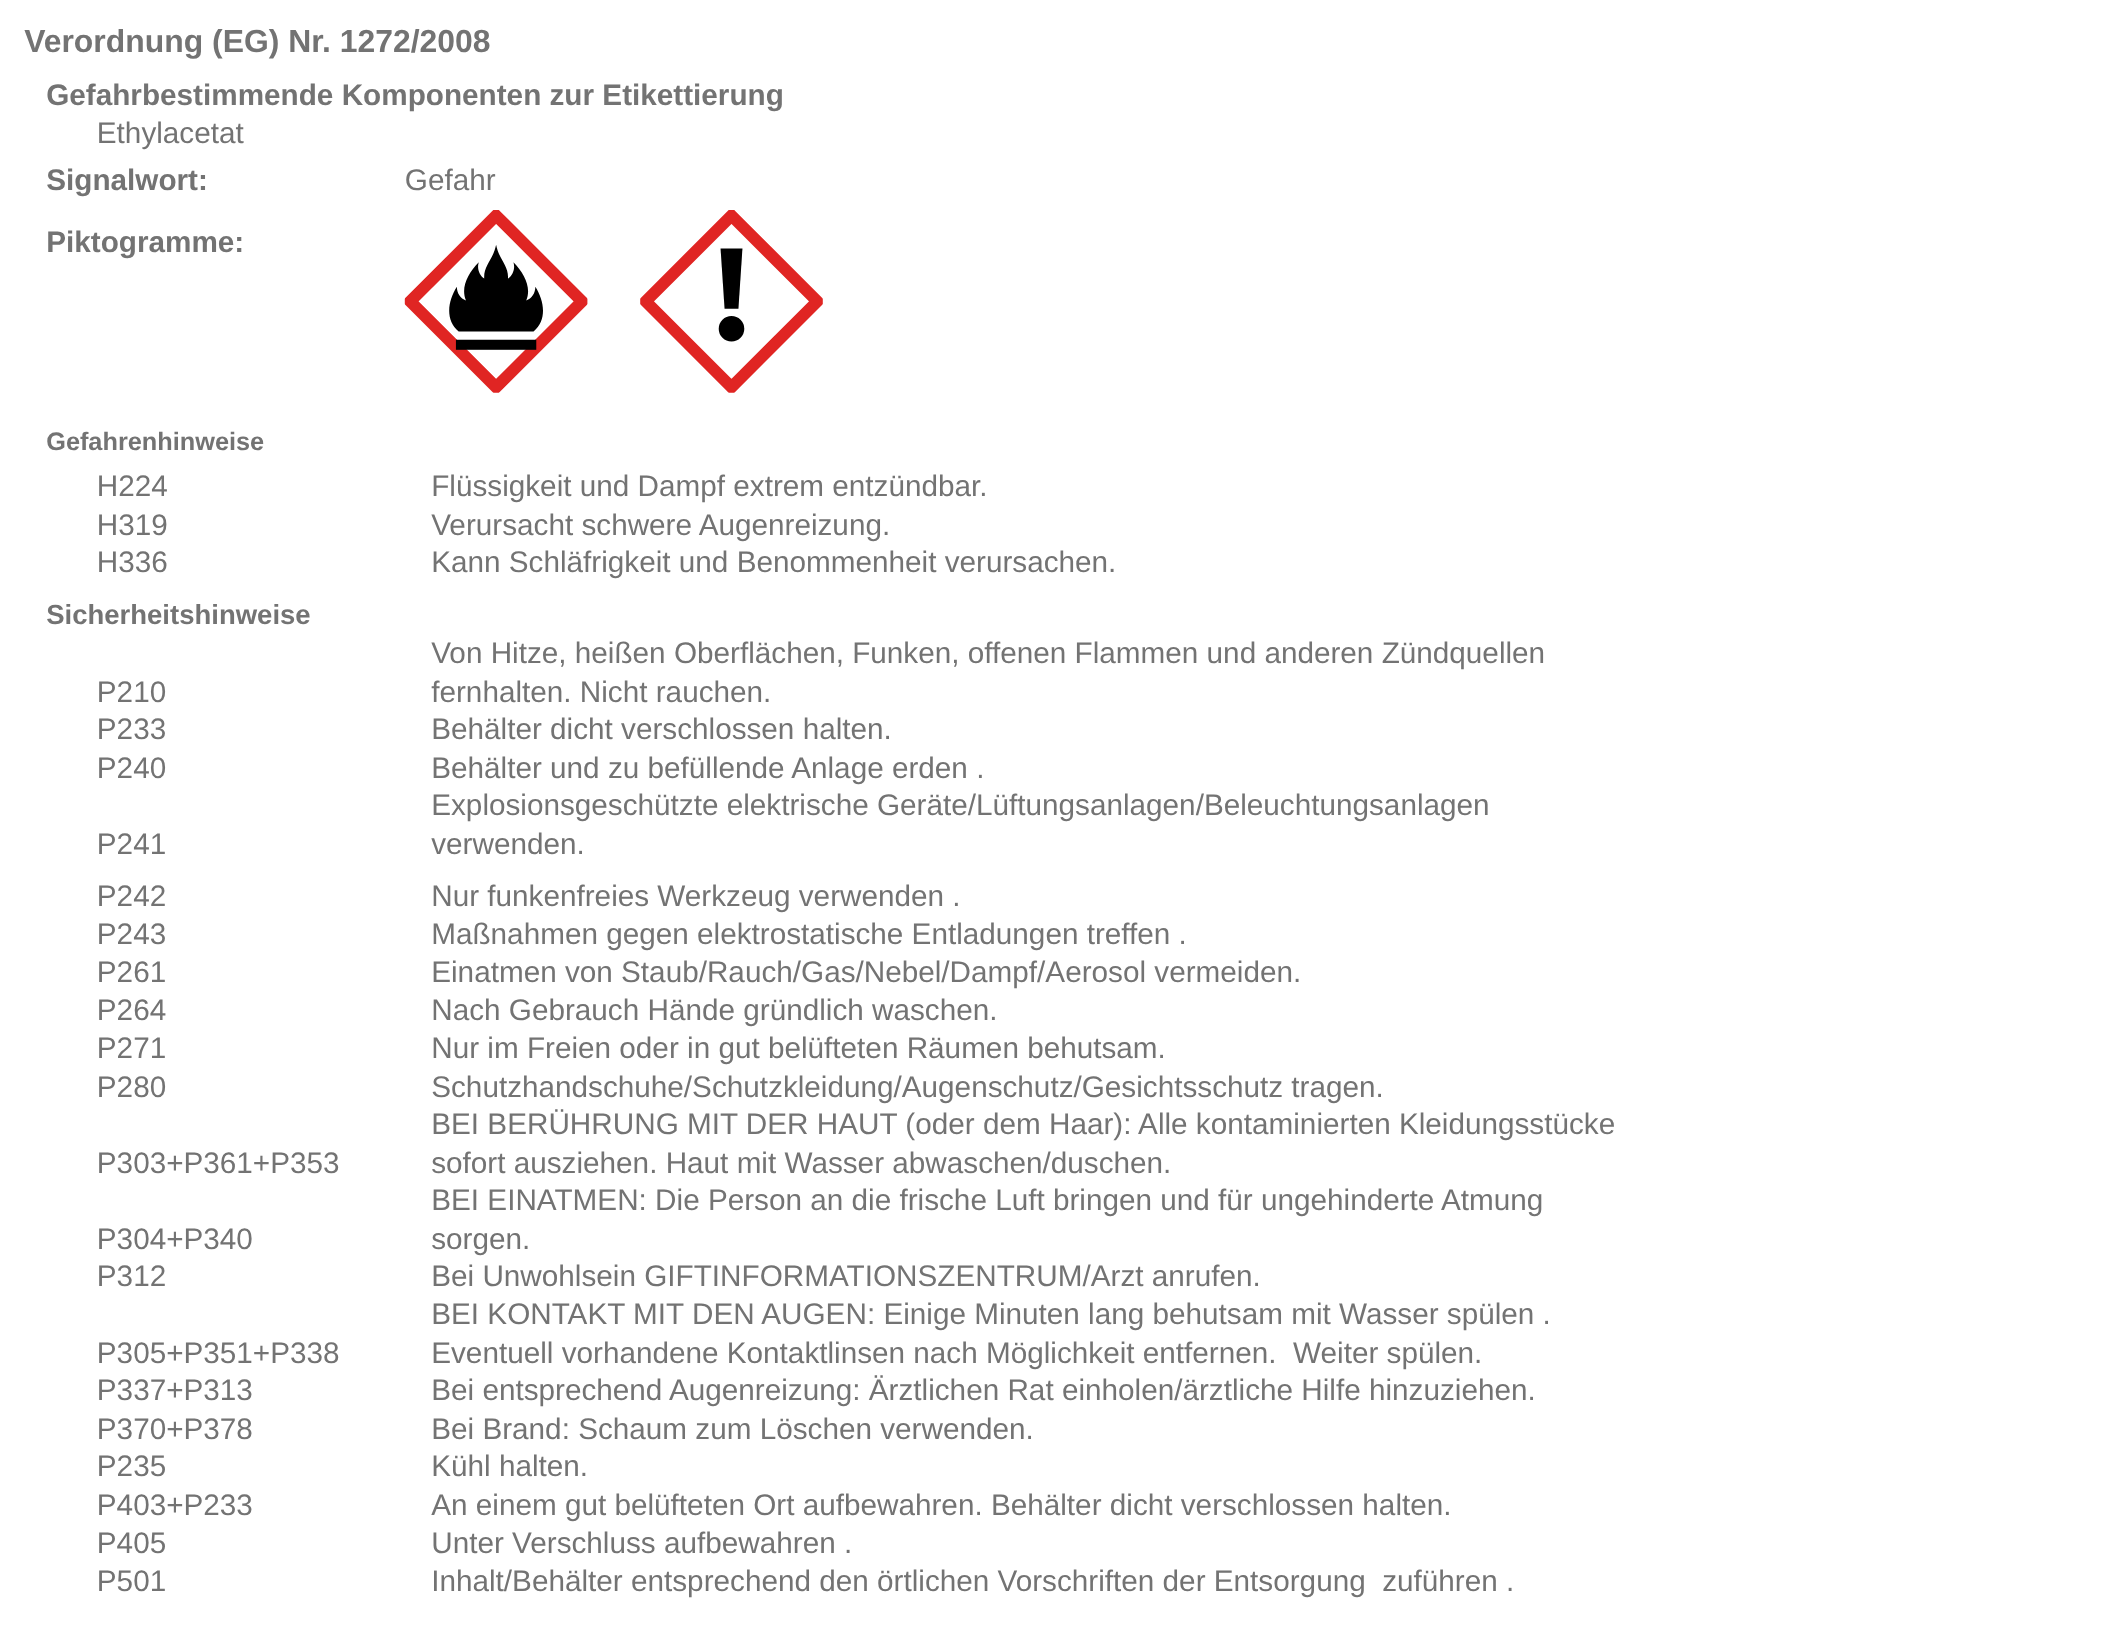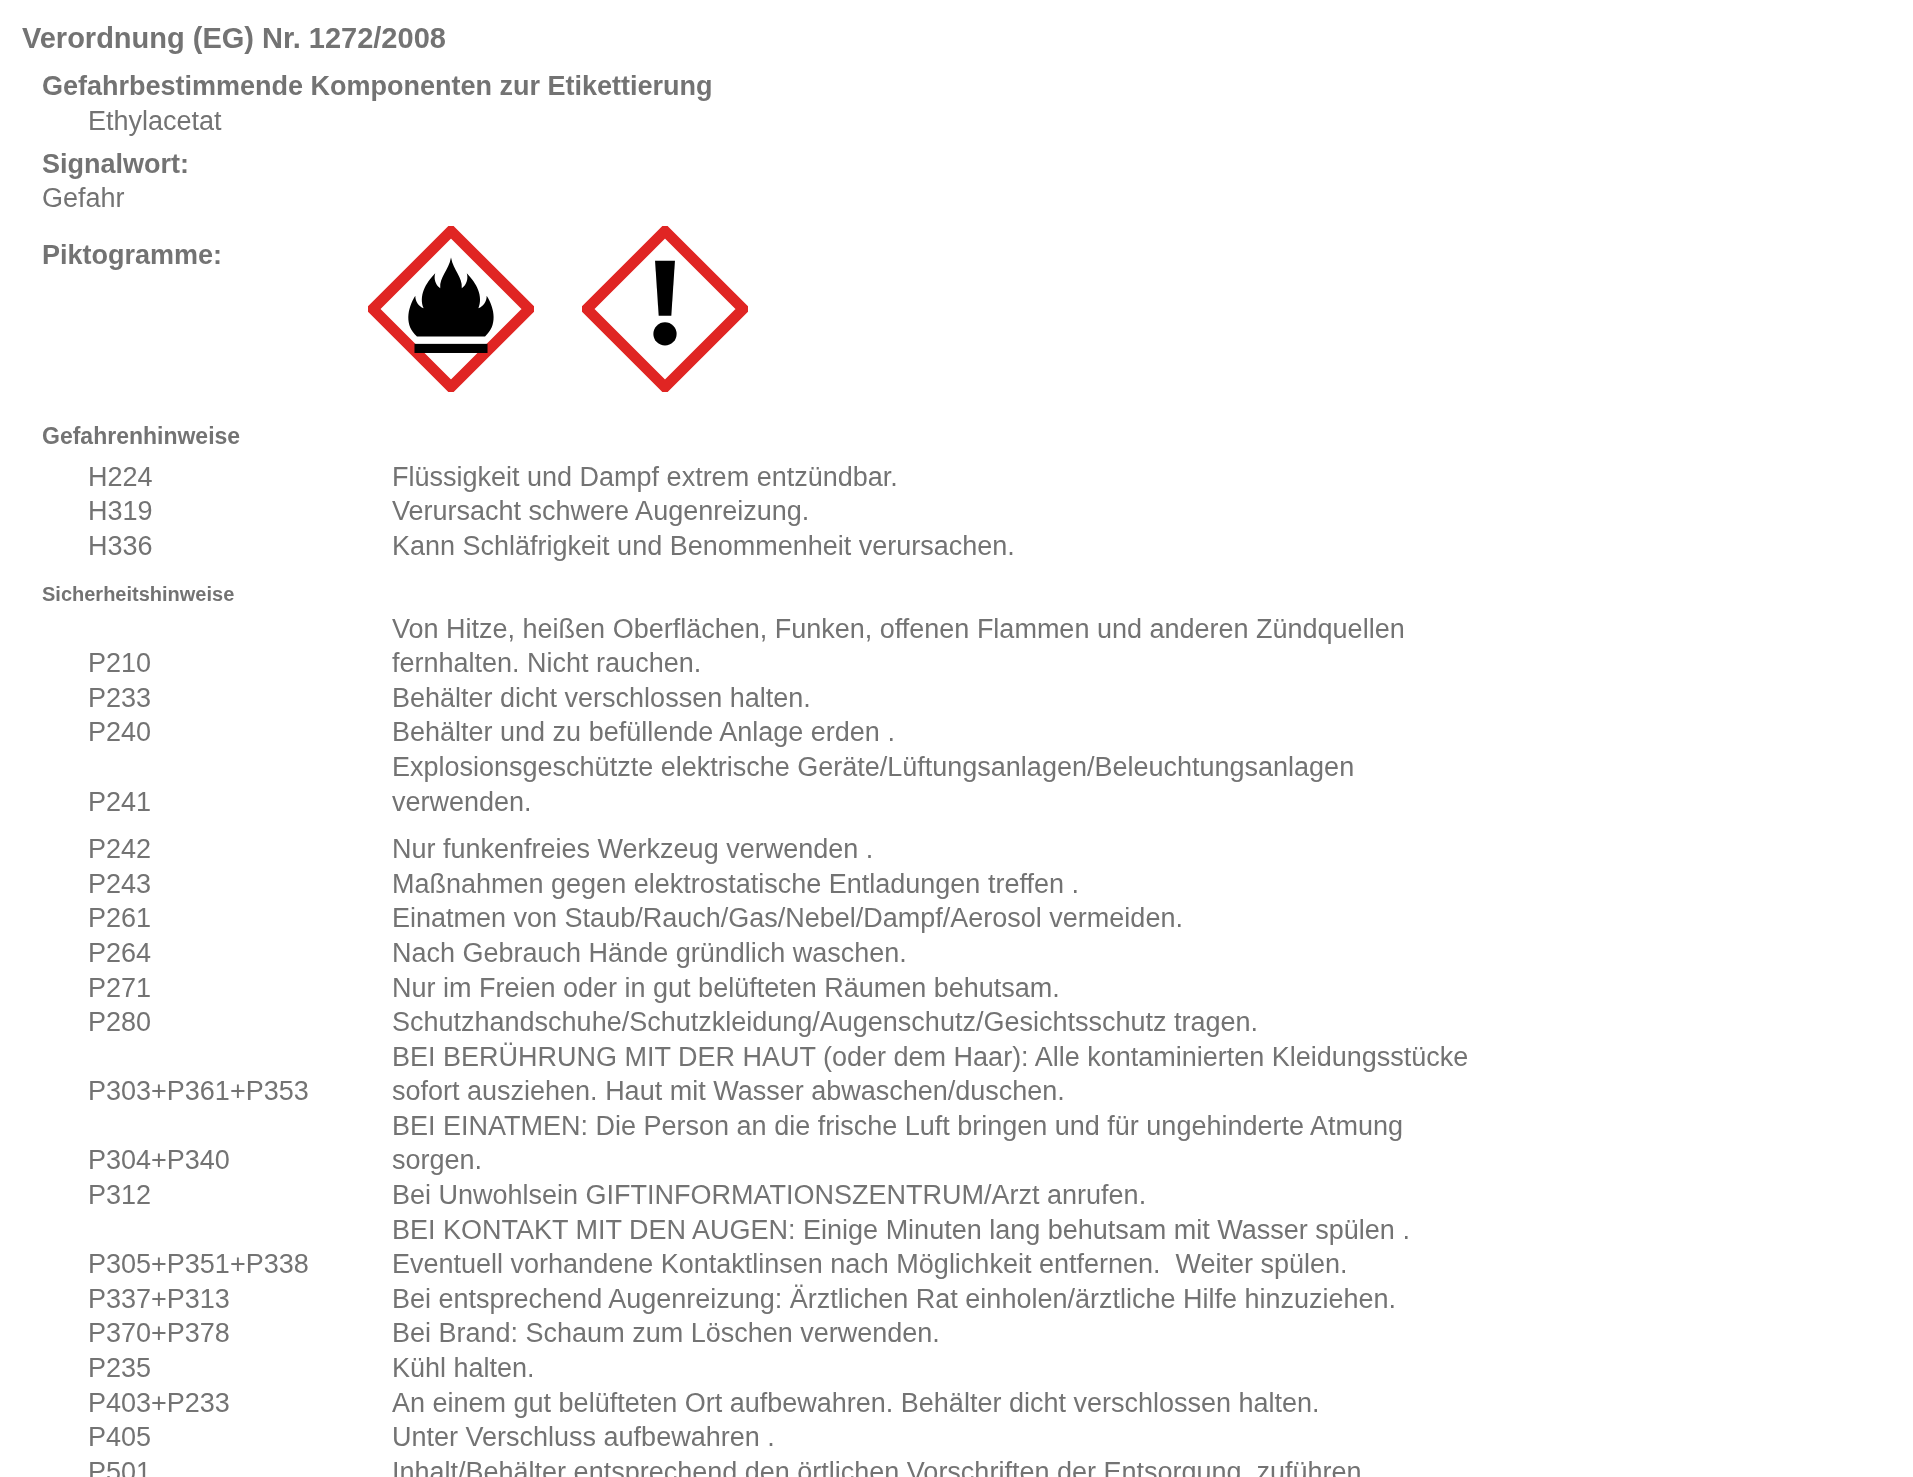--- a/index.html
+++ b/index.html
@@ -16,28 +16,28 @@
   .doc-title{
     margin:20px 0 0 22px;
     font-weight:bold;font-size:29px;line-height:36px;
   }
   .section-heading{
     margin:12px 0 0 42px;
     font-weight:bold;font-size:27px;line-height:36px;
   }
   .component-name{ margin:0 0 0 88px; }
   .label-row{ display:flex; margin-left:42px; }
-  .label-row.signal{ margin-top:8px;flex-direction:column; }
+  .label-row.signal{ margin-top:8px; }
   .label-row.pikt{ margin-top:10px; }
   .row-label{ font-weight:bold; width:326px; flex:0 0 auto; }
   .pikt .row-label{ padding-top:12px; }
   .pictos{ display:flex; column-gap:48px; }
   .picto{ width:166px; height:166px; display:block; }
   .hazard-heading{ margin:26px 0 6px 42px; font-weight:bold; font-size:23px; line-height:36px; }
-  .precaution-heading{ margin:12px 16px 0 42px; font-weight:bold; font-size:20px; line-height:36px; }
+  .precaution-heading{ margin:12px 16px 0 42px; font-weight:bold; font-size:25px; line-height:36px; }
   .hp-row{ display:flex; margin-left:88px; align-items:flex-end; }
   .hp-code{ width:280px; flex:0 0 auto; }
   .hp-text{ white-space:pre-wrap; width:1420px;margin-left:24px; }
   .gap-after{ margin-bottom:13px; }
 </style>
 </head>
 <body>
 
 <div class="page">
 

